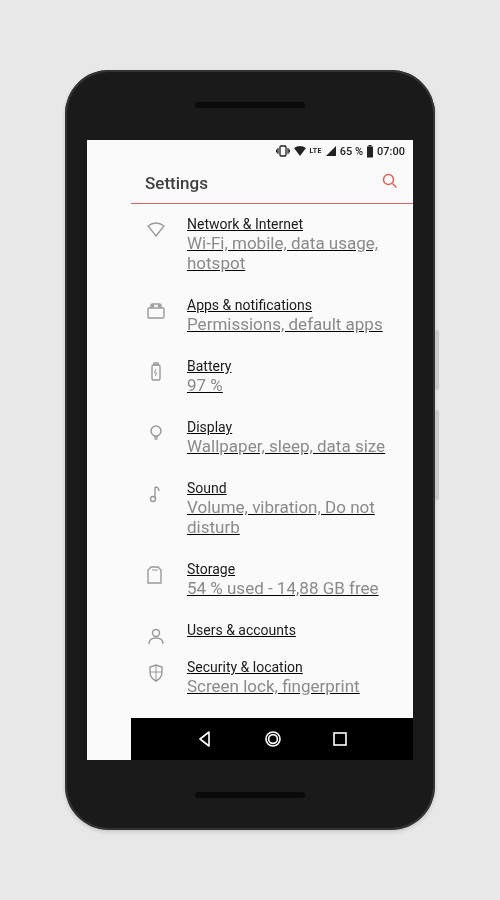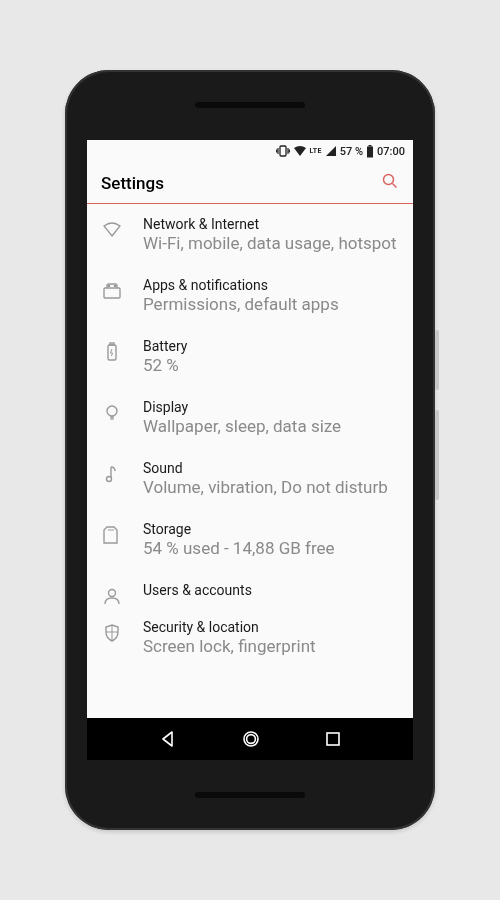--- a/index.html
+++ b/index.html
@@ -62,20 +62,21 @@
   .screen {
     position: absolute;
     top: 60px;
     left: 12px;
     right: 12px;
     bottom: 60px;
     background: #fafafa;
     display: flex;
     flex-direction: column;
     overflow: hidden;
+    padding-left: 44px;
   }
   .statusbar {
     height: 22px;
     background: #fafafa;
     display: flex;
     justify-content: flex-end;
     align-items: center;
     gap: 3px;
     padding: 0 8px;
     font-size: 11px;
@@ -85,34 +86,35 @@
   .statusbar svg { display: block; }
   .appbar {
     height: 42px;
     display: flex;
     align-items: center;
     justify-content: space-between;
     padding: 0 14px;
     border-bottom: 1.5px solid #d8635f;
   }
   .appbar-title {
-    color: #000000;
+    color: #404040;
     font-size: 17px;
     font-weight: 500;
   }
   .content {
     flex: 1;
     overflow: hidden;
     background: #fafafa;
   }
   .row {
     display: flex;
     align-items: flex-start;
     padding: 12px 14px 12px 14px;
     gap: 20px;
+    text-decoration: underline;
   }
   .row-icon {
     width: 22px;
     height: 22px;
     margin-top: 3px;
     flex-shrink: 0;
     display: flex;
     align-items: center;
     justify-content: center;
   }
@@ -154,21 +156,21 @@
           <svg width="14" height="12" viewBox="0 0 14 12">
               <path d="M7 11 L13 3 Q7 -1 1 3 Z" fill="#222"></path>
             </svg>
         </span>
         <span style="font-size:7px;font-weight:700;letter-spacing:0.3px;">LTE</span>
         <span>
           <svg width="12" height="12" viewBox="0 0 12 12">
               <path d="M1 11 L11 11 L11 1 Z" fill="#222"></path>
             </svg>
         </span>
-        <span>57 %</span>
+        <span>65 %</span>
         <span>
           <svg width="8" height="13" viewBox="0 0 8 13">
               <rect x="1" y="1.5" width="6" height="11" fill="#222"></rect>
               <rect x="2.5" y="0" width="3" height="1.5" fill="#222"></rect>
             </svg>
         </span>
         <span>07:00</span>
       </div>
 
       <div class="appbar">
@@ -214,21 +216,21 @@
         <div class="row">
           <div class="row-icon">
             <svg width="22" height="22" viewBox="0 0 22 22">
                 <rect x="7" y="4" width="8" height="15" rx="1.5"></rect>
                 <rect x="9" y="2" width="4" height="2"></rect>
                 <path d="M11 8 l-1.5 4 h2 l-1 3" stroke-width="1"></path>
               </svg>
           </div>
           <div class="row-text">
             <div class="row-title">Battery</div>
-            <div class="row-sub">52 %</div>
+            <div class="row-sub">97 %</div>
           </div>
         </div>
 
         <div class="row">
           <div class="row-icon">
             <svg width="22" height="22" viewBox="0 0 22 22">
                 <circle cx="11" cy="9" r="5"></circle>
                 <path d="M9 15 h4 M9.5 17 h3"></path>
               </svg>
           </div>

